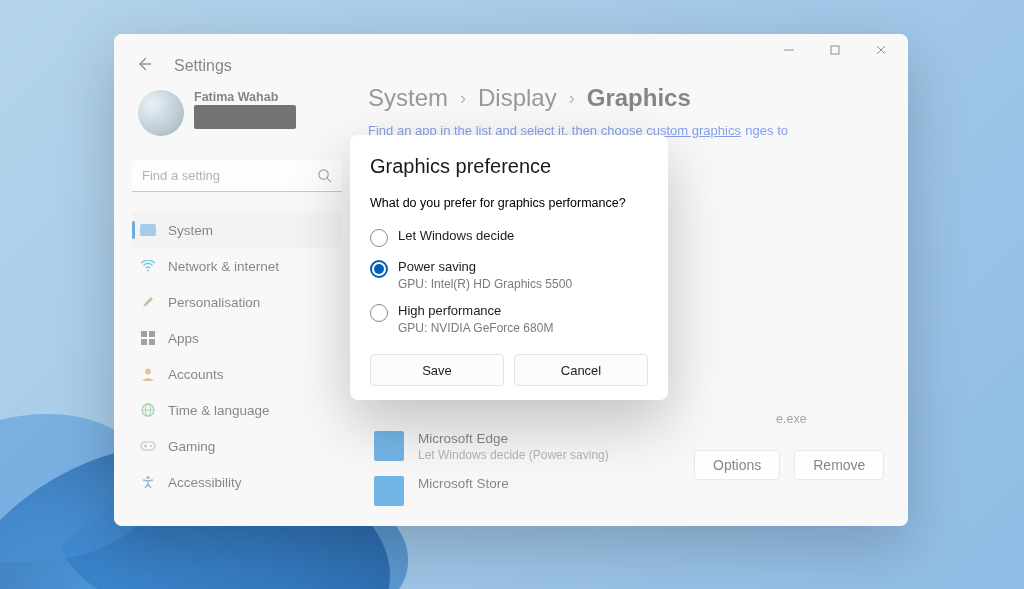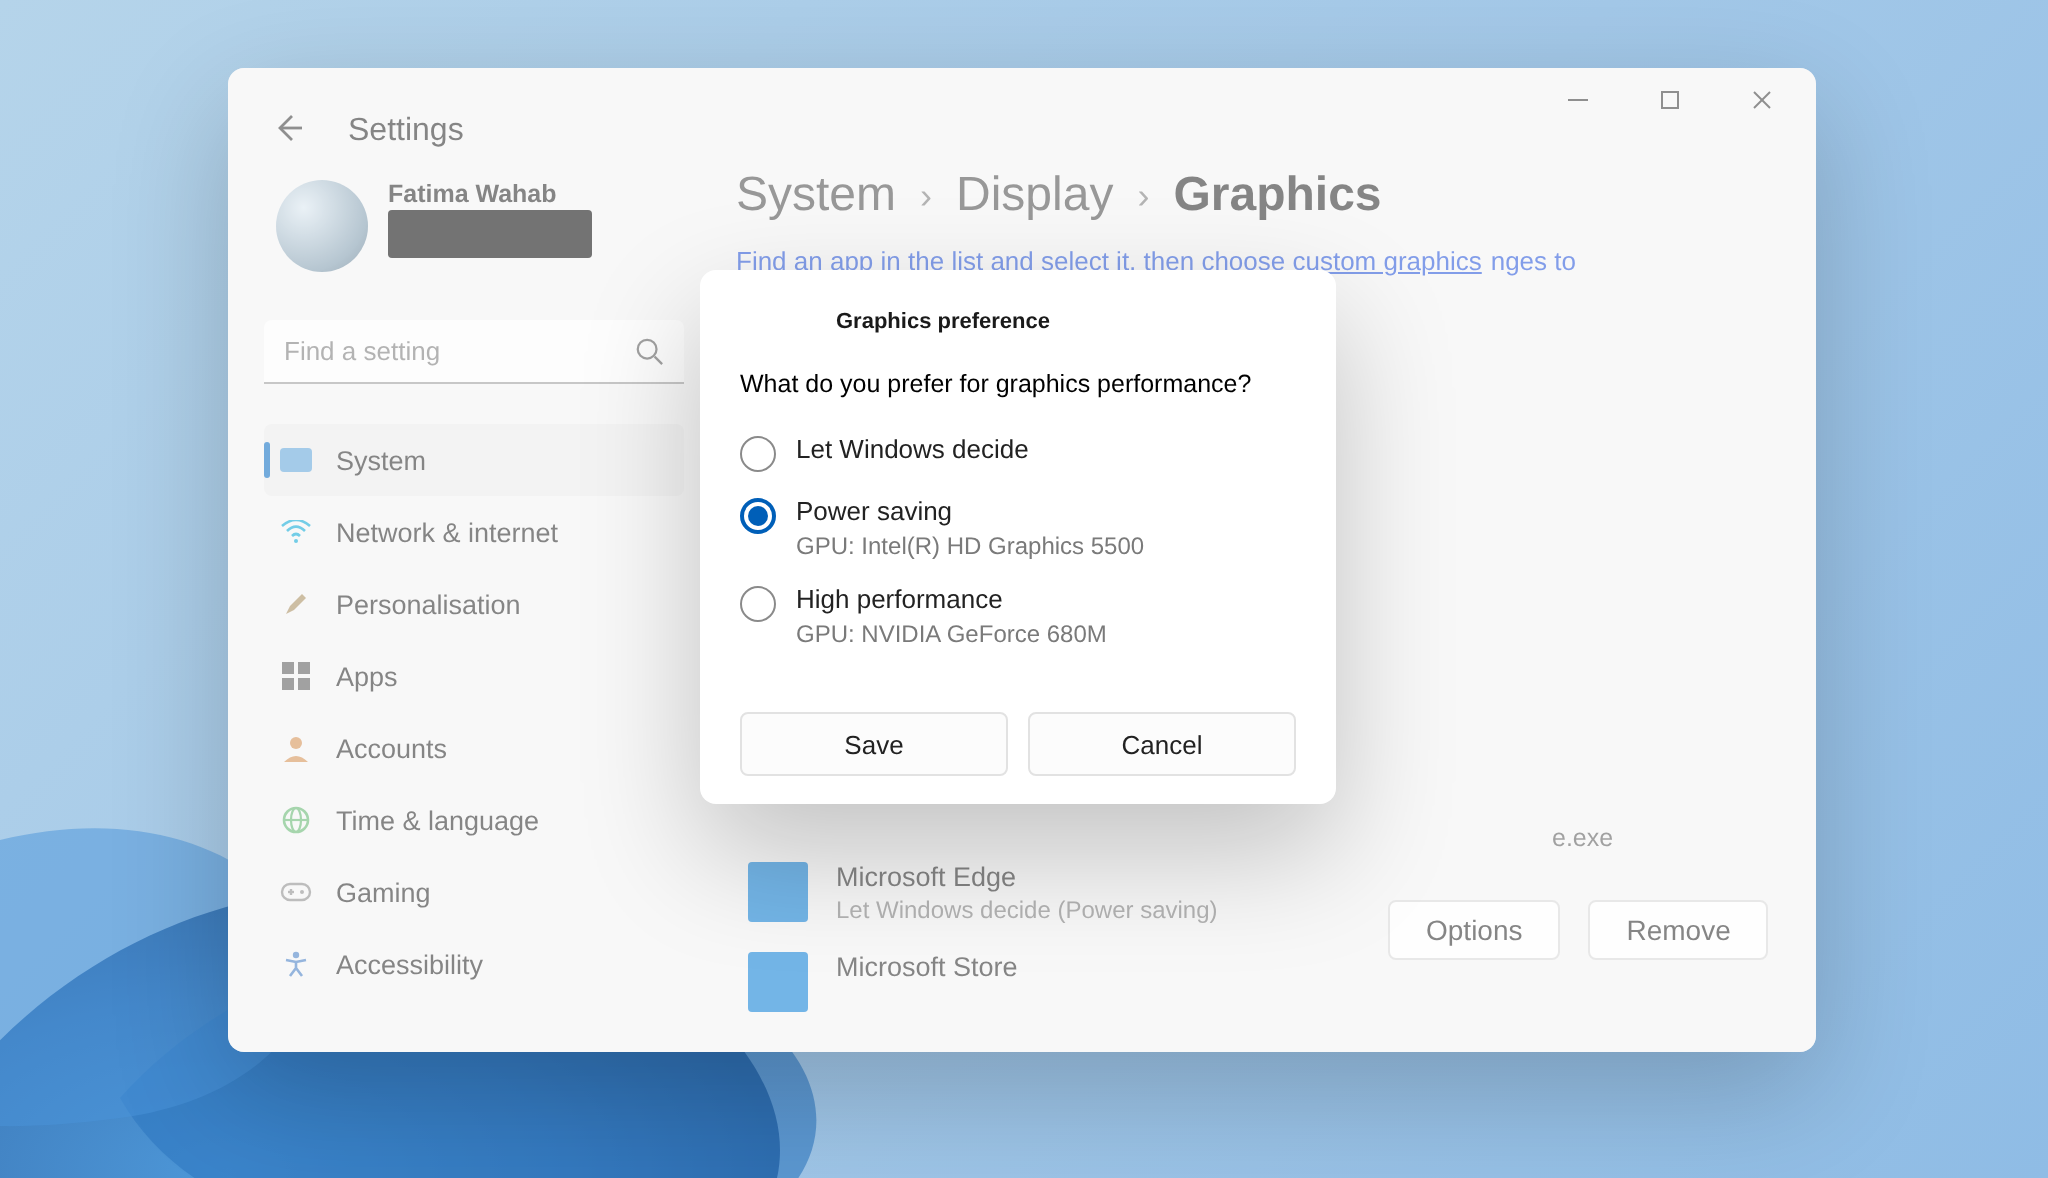--- a/index.html
+++ b/index.html
@@ -117,40 +117,40 @@
     border-radius: 8px;
   }
 
   
   .modal {
     position: absolute; top: 135px; left: 350px; width: 318px;
     background: #fff; border-radius: 8px;
     box-shadow: 0 24px 60px rgba(0,0,0,.22);
     padding: 20px 20px 14px 20px;
   }
-  .modal-title { font-size: 11px; font-weight: 700; color: #1a1a1a; margin-left: 48px; }
+  .modal-title { font-size: 20px; font-weight: 400; color: #1a1a1a; }
   .modal-q { font-size: 12.5px; color: #000000; margin-top: 18px; }
   .radio-group { margin-top: 12px; }
   .radio-row {
     display: flex; align-items: flex-start; gap: 10px; padding: 6px 0; cursor: pointer;
   }
   .radio {
     width: 18px; height: 18px; border-radius: 50%;
     border: 1px solid #8a8a8a; flex-shrink: 0; position: relative; margin-top: 1px;
   }
   .radio.selected { border: 2px solid #005fb8; }
   .radio.selected::after {
     content: ""; position: absolute; inset: 2px; border-radius: 50%;
     background: #005fb8;
   }
   .radio-texts { display: flex; flex-direction: column; }
   .radio-label { font-size: 13px; color: #222; }
   .radio-sub { font-size: 12px; color: #7a7a7a; margin-top: 3px; }
   .modal-btns {
-    display: flex; gap: 10px; margin-top: 26px; border-radius: 16px;
+    display: flex; gap: 10px; margin-top: 13px; border-radius: 16px;
   }
   .modal-btn {
     flex: 1; height: 32px; border: 1px solid #e2e2e2; background: #fcfcfc;
     border-radius: 4px; font-size: 13px; color: #222; cursor: pointer;
   }
 
   .exe-hint {
     position: absolute; top: 378px; left: 662px; font-size: 12.5px; color: #555;
   }
   .opt-rem {

